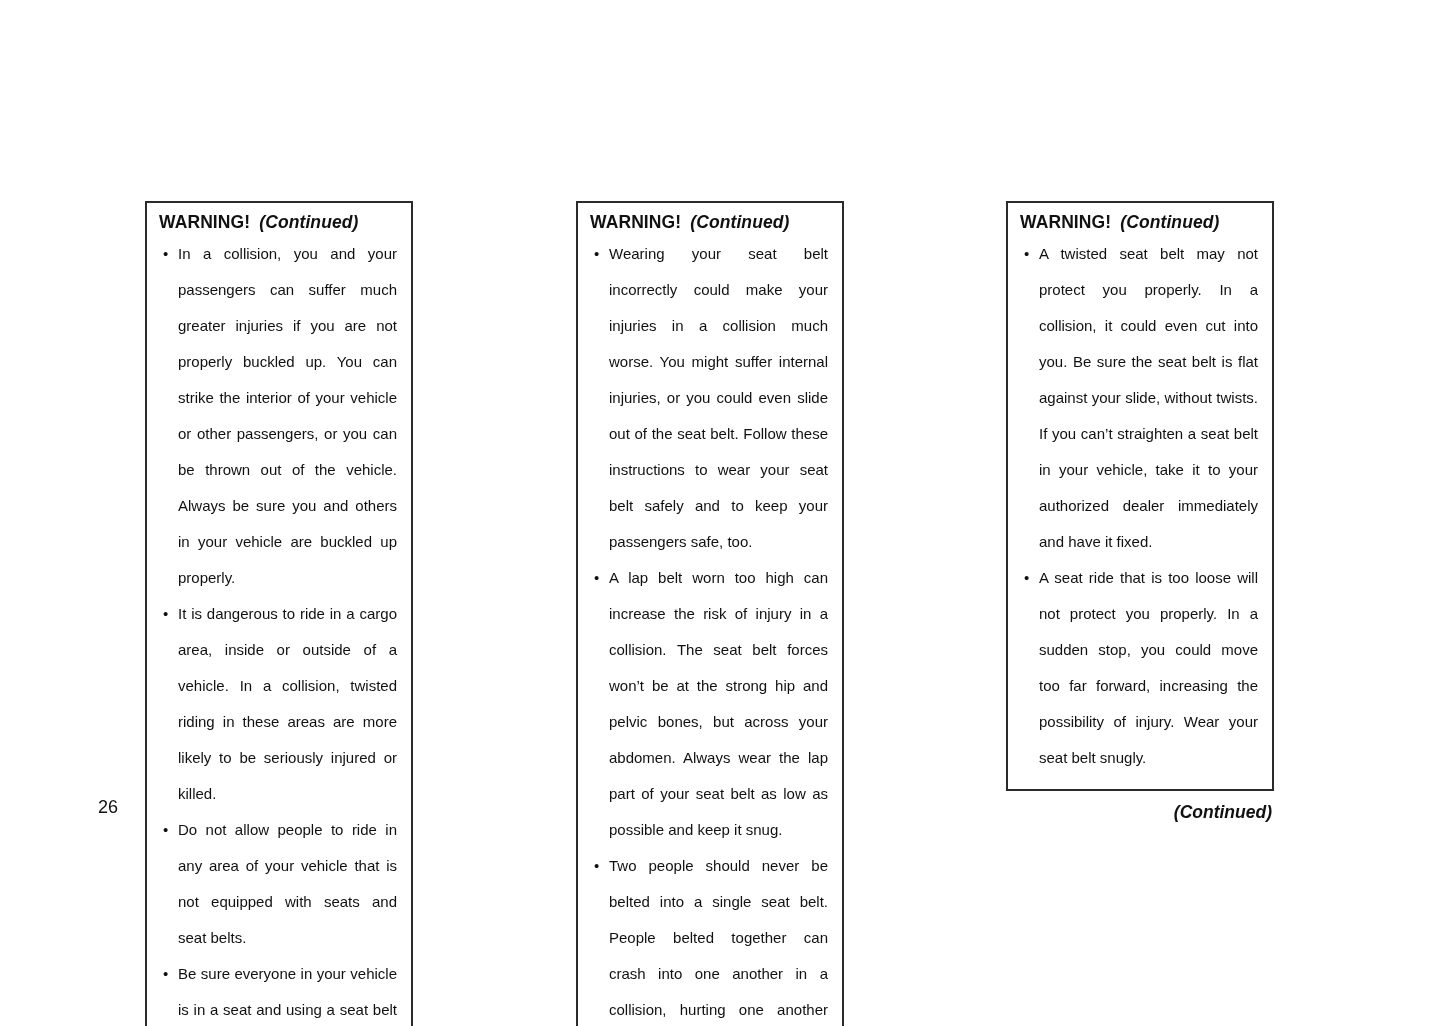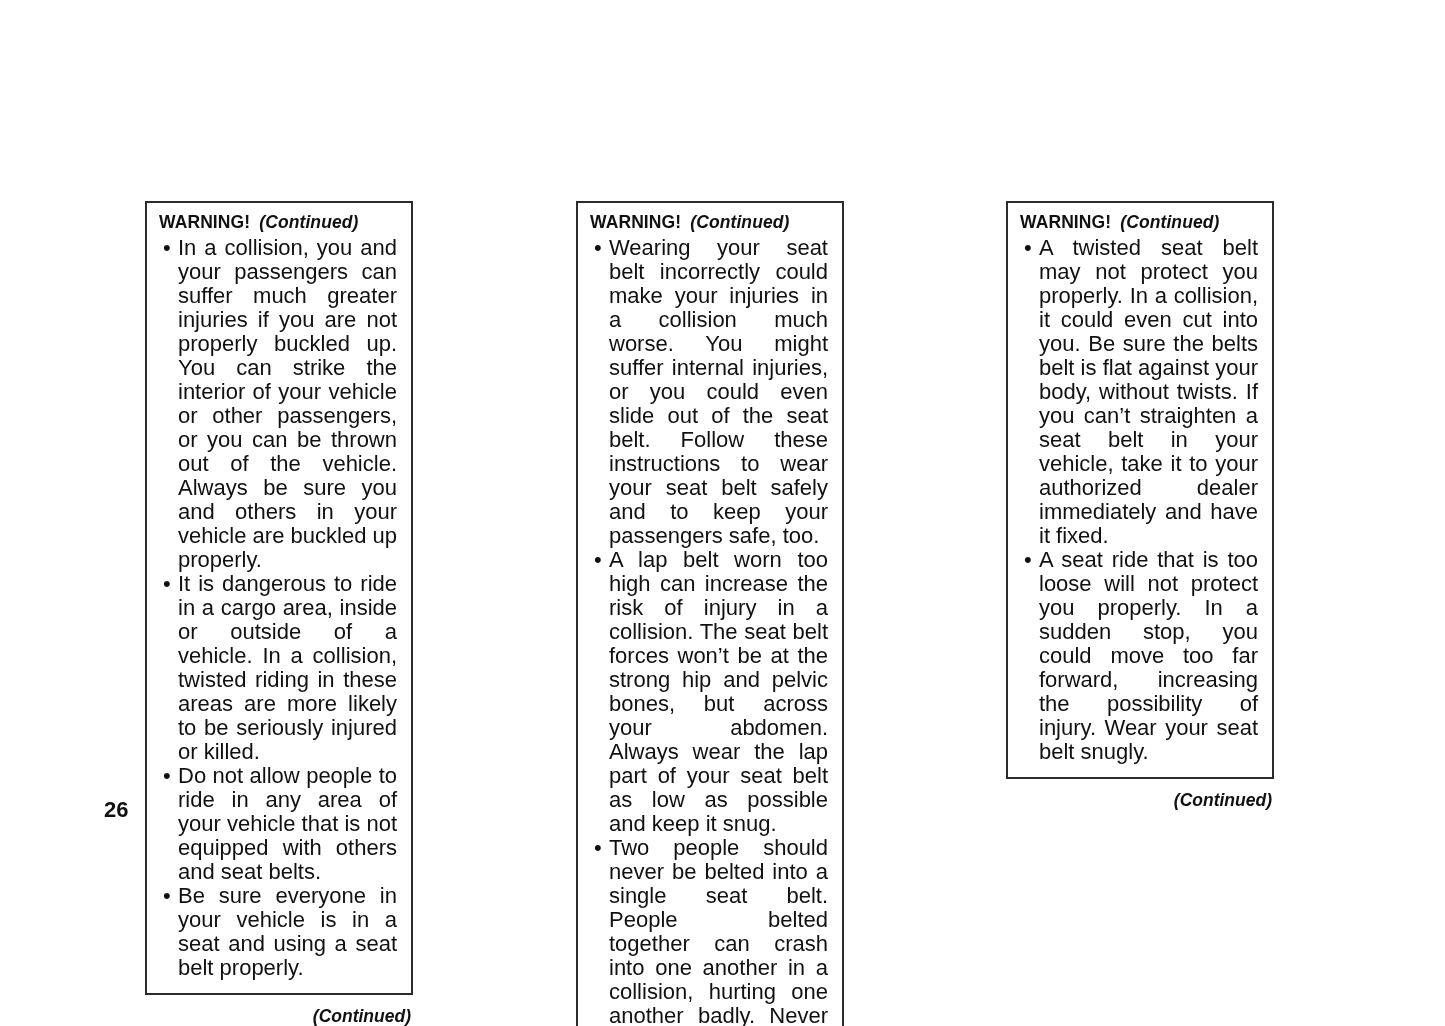--- a/index.html
+++ b/index.html
@@ -37,61 +37,60 @@
     white-space: nowrap;
   }
   .box-title .cont {
     font-style: italic;
     margin-left: 9px;
   }
   ul.bullets { list-style: none; }
   ul.bullets li {
     position: relative;
     padding-left: 19px;
-    font-size: 22px;
-    line-height: 24px;
+    font-size: 15px;
+    line-height: 36px;
     text-align: justify;
     text-justify: inter-word;
   }
   ul.bullets li::before {
     content: "\2022";
     position: absolute;
     left: 4px;
     top: 0;
   }
   .continued-label {
     margin-top: 11px;
     padding-right: 2px;
     text-align: right;
     font-weight: bold;
     font-style: italic;
     font-size: 17.5px;
   }
   .page-number {
     position: absolute;
-    left: 104px;
+    left: 98px;
     top: 797px;
-    font-size: 22px;
-    font-weight: bold;
+    font-size: 18px;
   }
 </style>
 </head>
 <body>
 
 <div class="page">
 
   <div class="column col-1">
     <div class="warning-box">
       <div class="box-title">
         <span class="warn">WARNING!</span><span class="cont">(Continued)</span>
       </div>
       <ul class="bullets">
         <li>In a collision, you and your passengers can suffer much greater injuries if you are not properly buckled up. You can strike the interior of your vehicle or other passengers, or you can be thrown out of the vehicle. Always be sure you and others in your vehicle are buckled up properly.</li>
         <li>It is dangerous to ride in a cargo area, inside or outside of a vehicle. In a collision, twisted riding in these areas are more likely to be seriously injured or killed.</li>
-        <li>Do not allow people to ride in any area of your vehicle that is not equipped with others and seat belts.</li>
+        <li>Do not allow people to ride in any area of your vehicle that is not equipped with seats and seat belts.</li>
         <li>Be sure everyone in your vehicle is in a seat and using a seat belt properly.</li>
       </ul>
     </div>
     <div class="continued-label">(Continued)</div>
   </div>
 
   <div class="column col-2">
     <div class="warning-box">
       <div class="box-title">
         <span class="warn">WARNING!</span><span class="cont">(Continued)</span>
@@ -104,21 +103,21 @@
     </div>
     <div class="continued-label">(Continued)</div>
   </div>
 
   <div class="column col-3">
     <div class="warning-box">
       <div class="box-title">
         <span class="warn">WARNING!</span><span class="cont">(Continued)</span>
       </div>
       <ul class="bullets">
-        <li>A twisted seat belt may not protect you properly. In a collision, it could even cut into you. Be sure the belts belt is flat against your body, without twists. If you can’t straighten a seat belt in your vehicle, take it to your authorized dealer immediately and have it fixed.</li>
+        <li>A twisted seat belt may not protect you properly. In a collision, it could even cut into you. Be sure the seat belt is flat against your slide, without twists. If you can’t straighten a seat belt in your vehicle, take it to your authorized dealer immediately and have it fixed.</li>
         <li>A seat ride that is too loose will not protect you properly. In a sudden stop, you could move too far forward, increasing the possibility of injury. Wear your seat belt snugly.</li>
       </ul>
     </div>
     <div class="continued-label">(Continued)</div>
   </div>
 
   <div class="page-number">26</div>
 
 </div>
 

